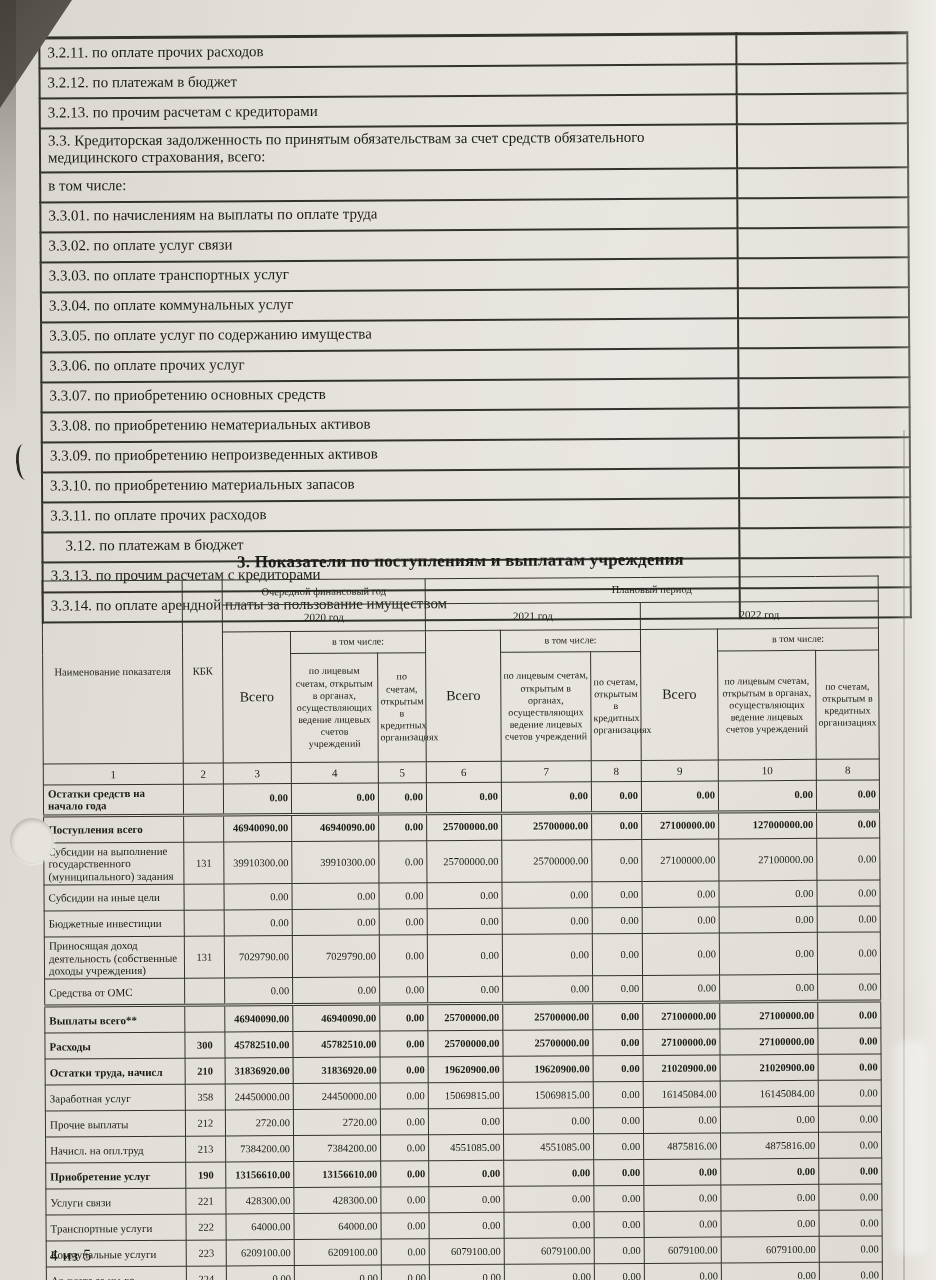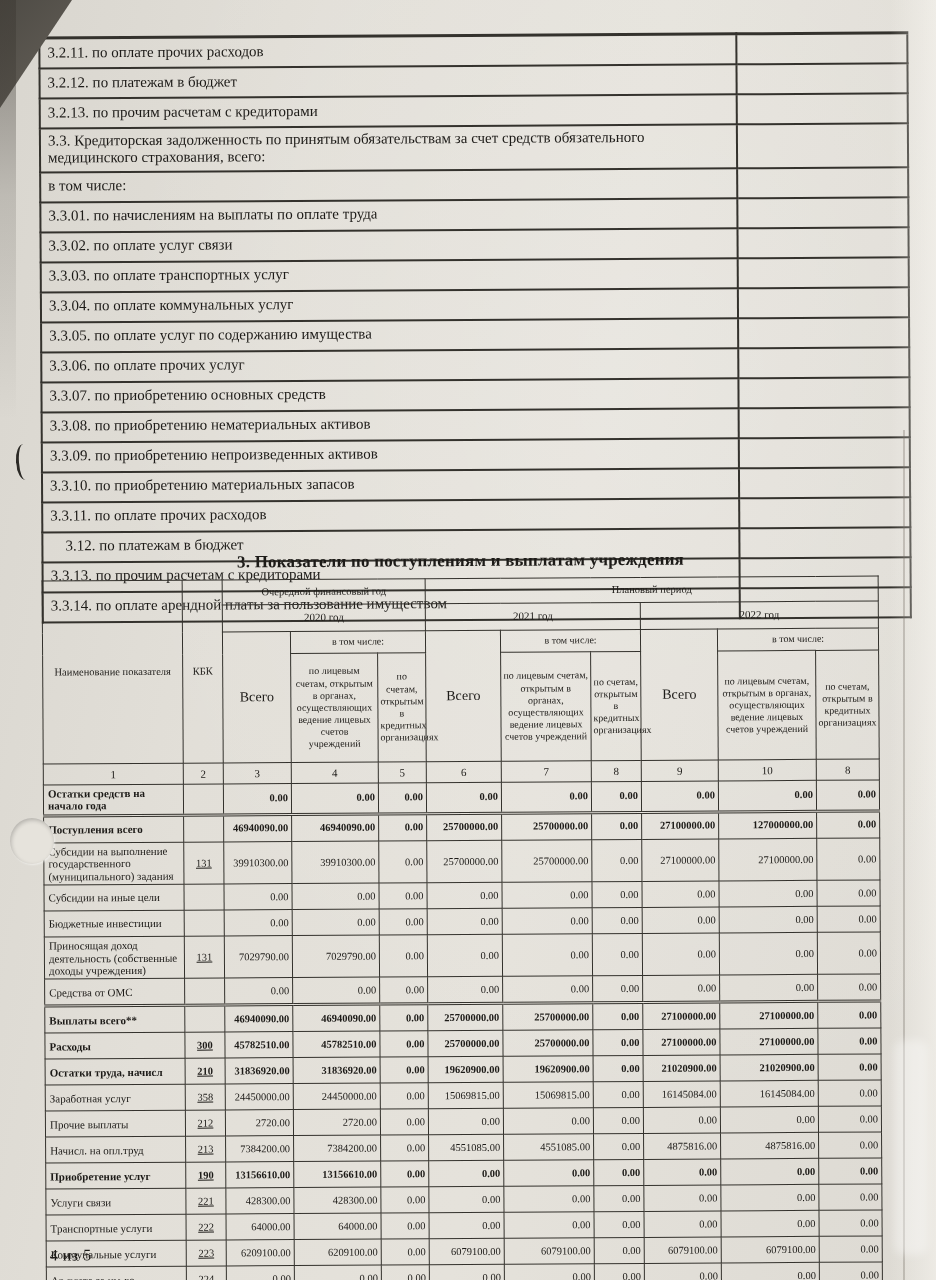--- a/index.html
+++ b/index.html
@@ -55,21 +55,21 @@
   .t-main td{border:1.7px solid #34322d;vertical-align:middle;padding:1px 3px;}
   .t-main .hc{font-size:10px;text-align:center;line-height:1.22;padding:2px 2px;}
   .t-main tr.h1 td{height:20px;font-size:10.5px;}
   .t-main tr.h2 td{height:22px;font-size:11px;}
   .t-main tr.h3 td{height:17px;}
   .t-main td.total{font-size:14px;}
   .t-main tr.h4 td{height:104px;font-size:10px;}
   .t-main tr.hn td{height:18px;font-size:11px;text-align:center;}
   .t-main tr.d td{font-size:10.5px;height:21px;line-height:1.13;}
   .t-main tr.d td.lbl{font-size:11px;text-align:left;padding:2px 2px 2px 4px;}
-  .t-main tr.d td.kbk{text-align:center;text-decoration:underline;}
+  .t-main tr.d td.kbk{text-align:center;}
   .t-main tr.d td.num{text-align:right;padding-right:3px;}
   .t-main tr.d.b td{font-weight:bold;}
   .t-main tr.d.sep td{border-top:3.5px double #34322d;border-top-style:double;}
 
   .footer{position:absolute;left:46px;top:1244px;font-size:16px;letter-spacing:.5px;}
 </style>
 </head>
 <body>
 
 <div class="paper"></div>

